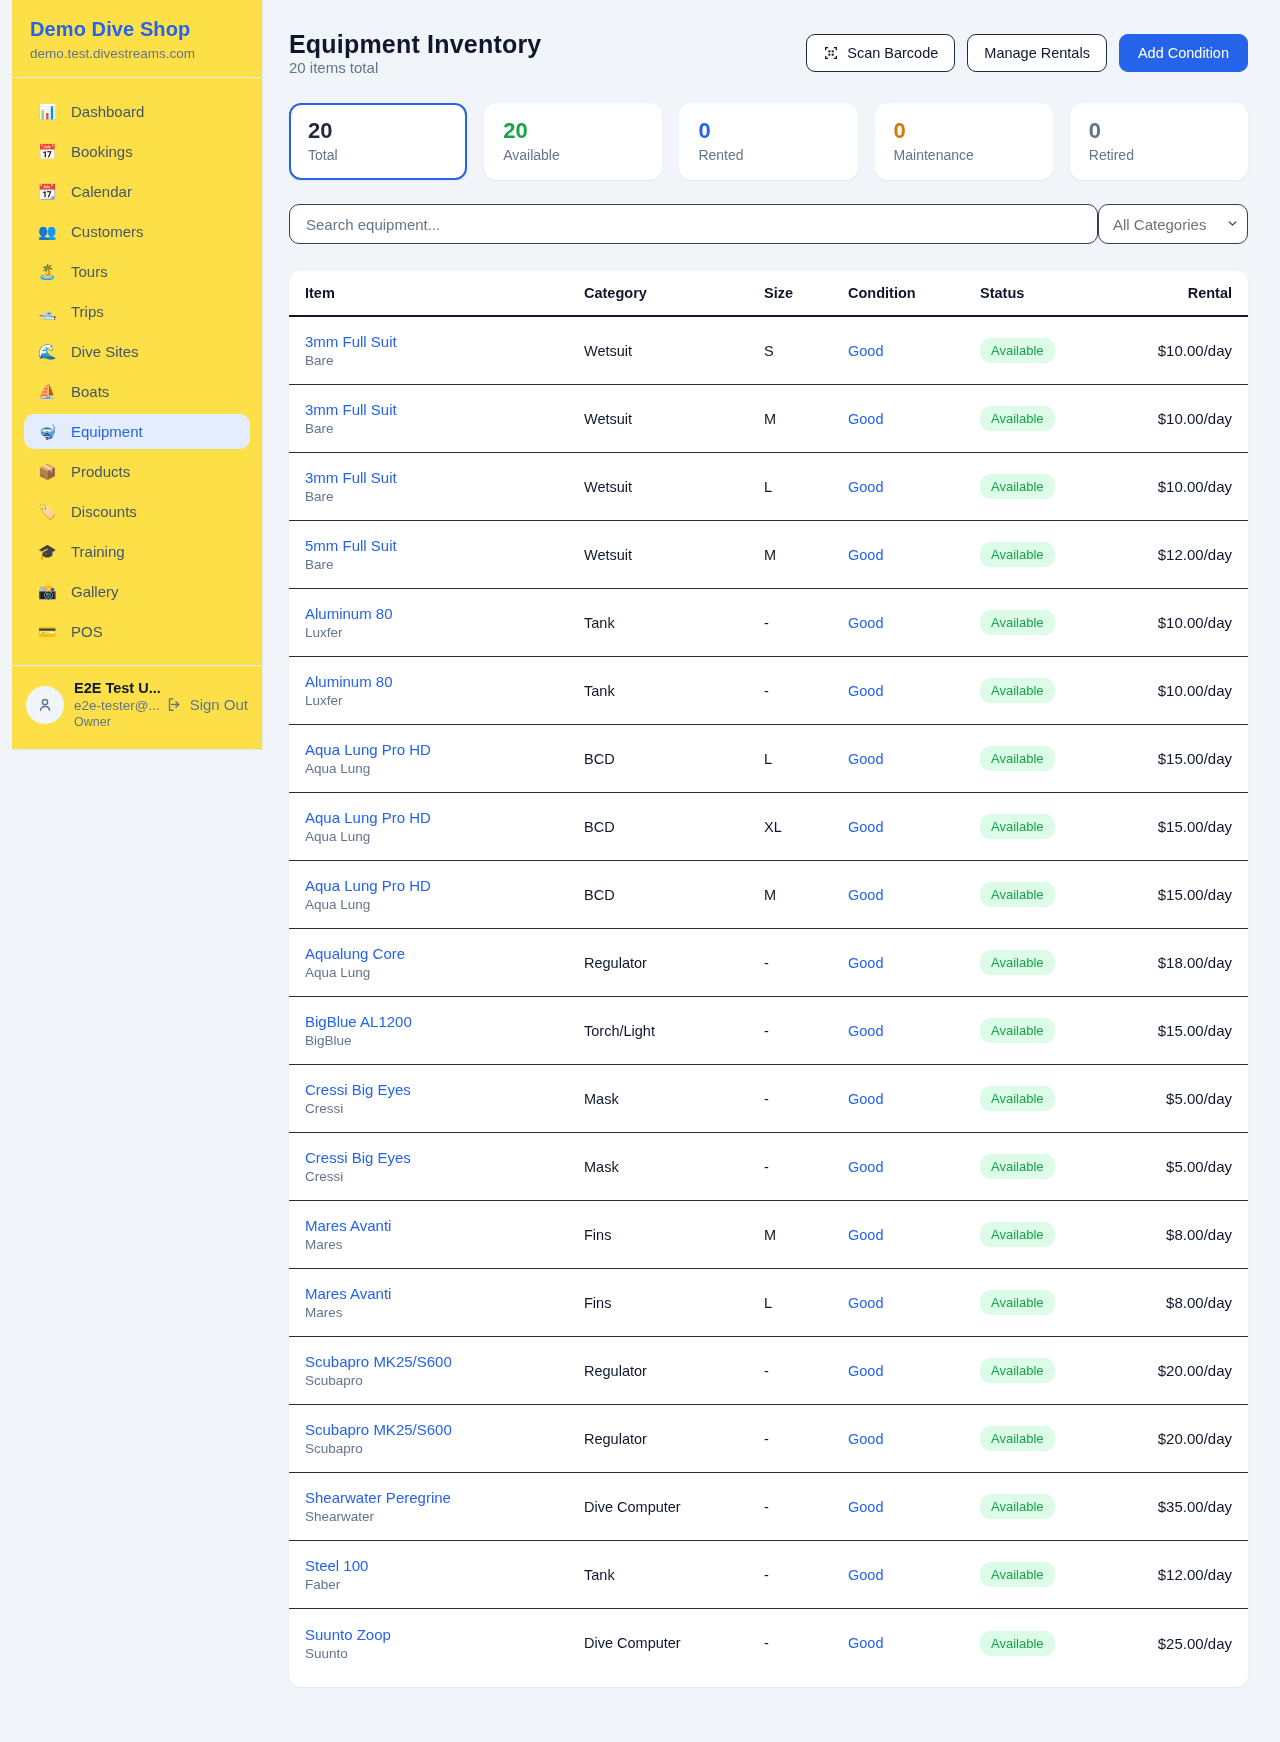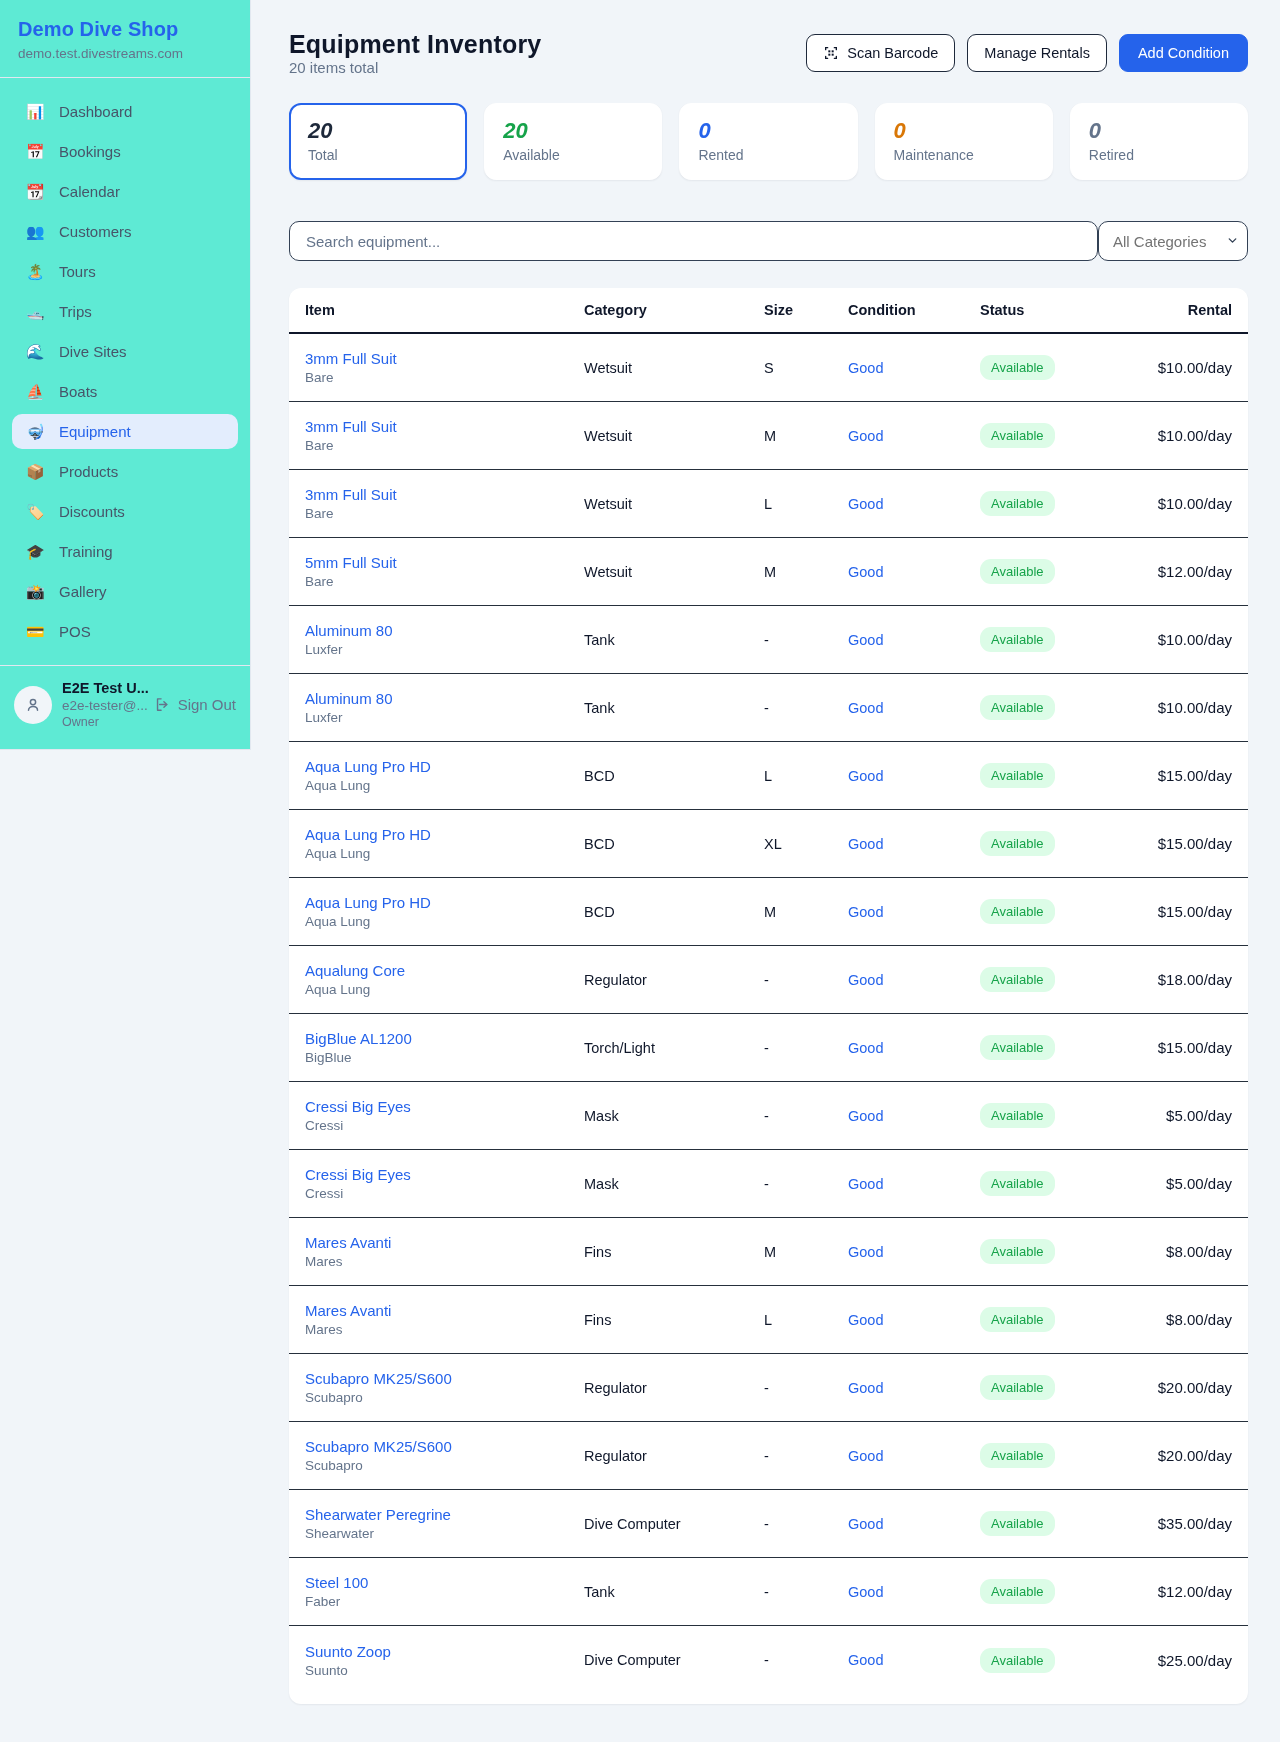--- a/index.html
+++ b/index.html
@@ -3,21 +3,21 @@
 <meta charset="utf-8">
 <style>
   * { margin:0; padding:0; box-sizing:border-box; }
   html,body { width:1280px; }
   body {
     height:1742px; background:#f1f5f9; position:relative;
     font-family:"Liberation Sans","DejaVu Sans",sans-serif; color:#0f172a;
     -webkit-font-smoothing:antialiased;
   }
   
-  .sidebar { position:absolute; top:0; left:0; width:251px; background:#5eead4;
+  .sidebar { position:absolute; top:0; left:12px; width:251px; background:#fde047;
     border-right:1px solid #e2e8f0; border-bottom:1px solid #e2e8f0; padding-bottom:4px; }
   .sidebar-header { padding:18px 18px 16px; border-bottom:1px solid #e2e8f0; }
   .brand { font-size:20px; font-weight:bold; color:#2563eb; letter-spacing:.1px; }
   .brand-domain { margin-top:5px; font-size:13.5px; color:#64748b; }
   .nav { padding:16px 12px 10px; display:flex; flex-direction:column; gap:5px; }
   .nav-item { display:flex; align-items:center; gap:13px; padding:9px 14px;
     border-radius:10px; font-size:15px; color:#475569; cursor:pointer; }
   .nav-item.active { background:#e3edfd; color:#2563eb; }
   .nav-icon { width:20px; font-size:15px; line-height:1; text-align:center; flex:0 0 auto; }
   .user-section { border-top:1px solid #e2e8f0; margin-top:6px; padding:14px 14px 16px;
@@ -38,24 +38,24 @@
   .header-actions { display:flex; gap:12px; align-items:center; padding-top:4px; }
   .btn { display:inline-flex; align-items:center; gap:8px; height:38px; padding:0 16px;
     border-radius:9px; font-size:14.5px; cursor:pointer; background:#fff;
     border:1px solid #1e293b; color:#0f172a; font-weight:500; }
   .btn-primary { background:#2563eb; border-color:#2563eb; color:#fff; padding:0 18px; }
   
   .stats-row { display:flex; gap:17px; margin-top:27px; }
   .stat-card { flex:1; background:#fff; border-radius:12px; padding:14px 18px 16px;
     border:1px solid #fff; box-shadow:0 1px 2px rgba(15,23,42,.06); cursor:pointer; }
   .stat-card.selected { border:2px solid #2563eb; padding:13px 17px 15px; }
-  .stat-value { font-size:22px; font-weight:bold; color:#1e293b;font-style:italic; }
+  .stat-value { font-size:22px; font-weight:bold; color:#1e293b; }
   .stat-label { font-size:14px; color:#64748b; margin-top:3px; }
   
-  .filter-row { display:flex; margin-top:41px; }
+  .filter-row { display:flex; margin-top:24px; }
   .search-wrap { flex:1; }
   .search-input { width:100%; height:40px; border:1px solid #334155; border-radius:10px;
     padding:0 16px; font-size:15px; font-family:inherit; color:#0f172a; background:#fff; outline:none; }
   .search-input::placeholder { color:#64748b; }
   .select-wrap { position:relative; width:150px; }
   .category-select { width:100%; height:40px; border:1px solid #334155; border-radius:10px;
     background:#fff; font-size:15px; font-family:inherit; color:#737373; padding:0 28px 0 14px;
     appearance:none; -webkit-appearance:none; cursor:pointer; }
   .select-chevron { position:absolute; right:9px; top:13px; pointer-events:none; }
   

